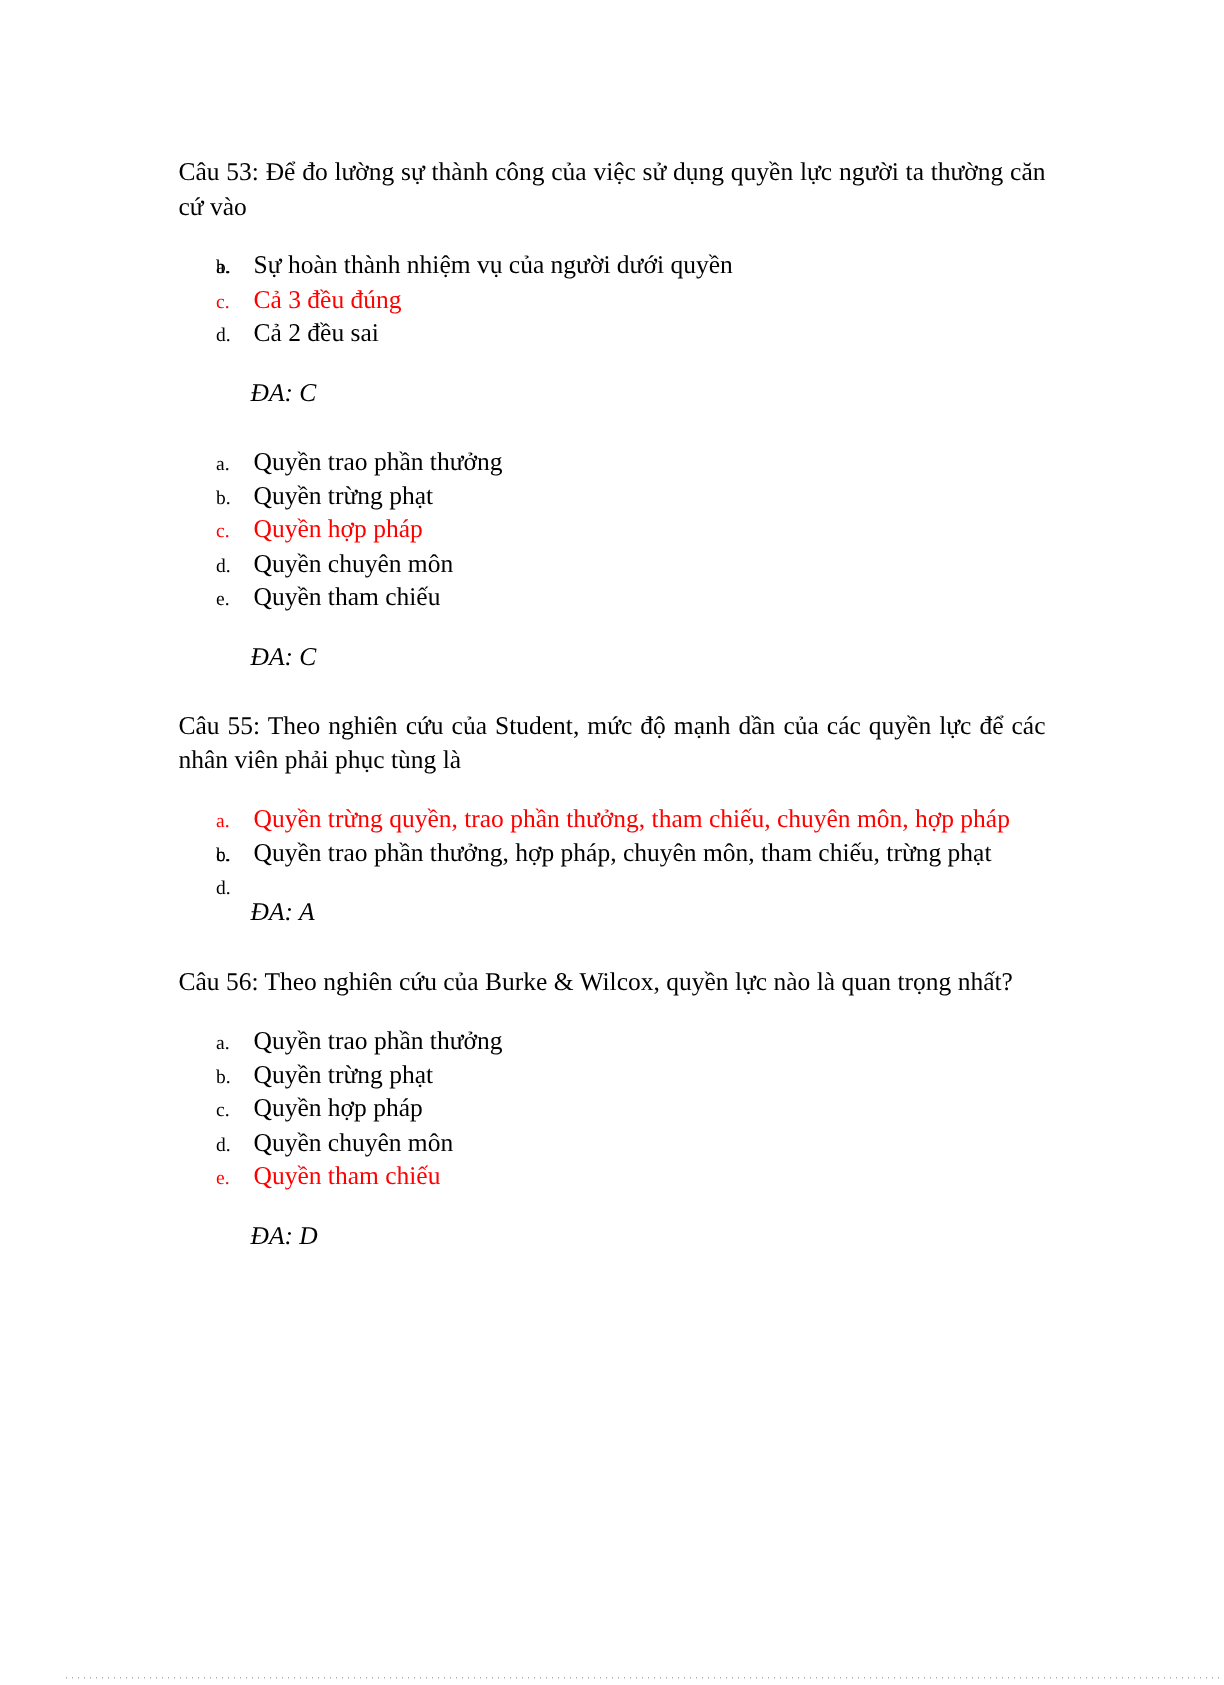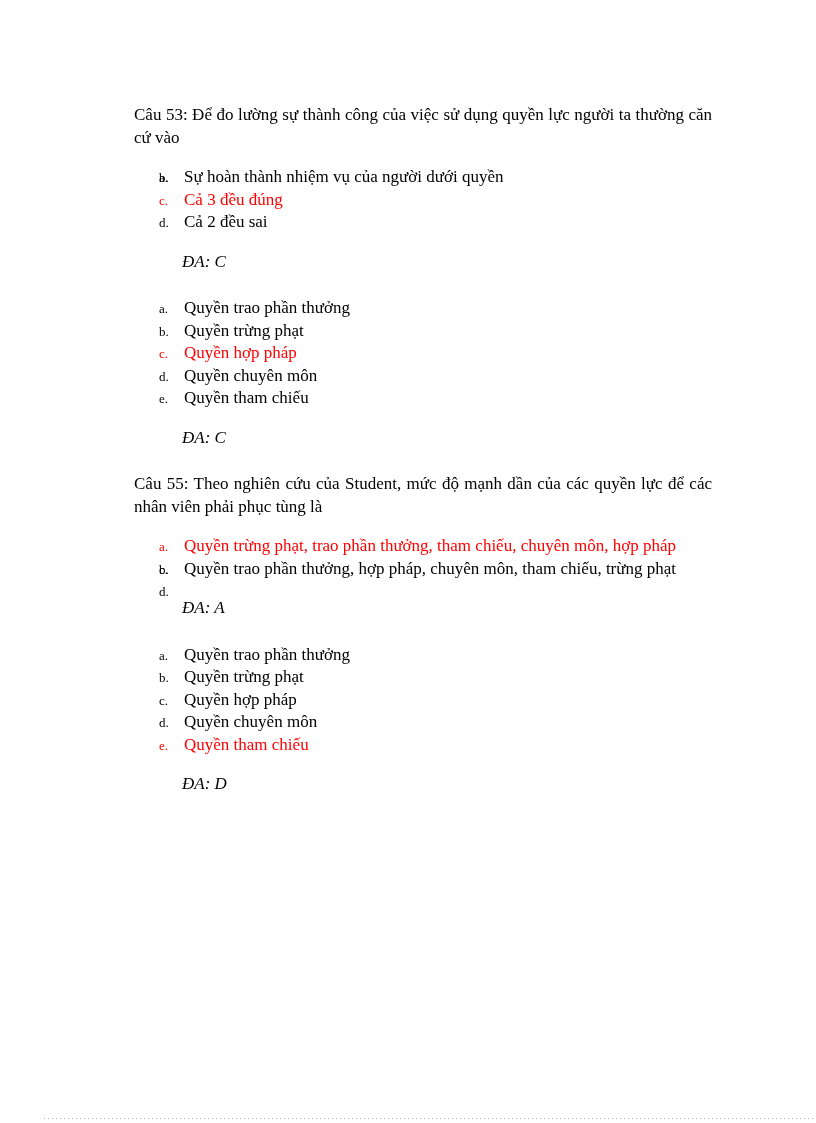--- a/index.html
+++ b/index.html
@@ -11,21 +11,21 @@
     position: relative;
     width: 816px;
     height: 1123px;
     background: #ffffff;
     overflow: hidden;
     font-family: "Liberation Serif", "DejaVu Serif", serif;
     color: #000000;
   }
   .content {
     position: absolute;
-    left: 134px;
+    left: 119px;
     top: 104px;
     width: 578px;
     font-size: 17px;
     line-height: 22.5px;
   }
   .question {
     margin: 0 0 24px 0;
   }
   .q-title {
     margin: 0 0 17px 0;
@@ -117,37 +117,38 @@
         </div>
       </div>
       <p class="answer">ĐA: C</p>
     </div>
 
     <div class="question">
       <p class="q-title">Câu 55: Theo nghiên  cứu của Student, mức độ mạnh dần của các quyền lực  để các nhân viên phải phục tùng là</p>
       <div class="options">
         <div class="option red">
           <span class="marker">a.</span>
-          <span>Quyền trừng phạt, trao phần thưởng, tham chiếu,  chuyên môn, hợp pháp</span>
+          <span>Quyền trừng quyền, trao phần thưởng, tham chiếu,  chuyên môn, hợp pháp</span>
         </div>
         <div class="option">
           <span class="marker">b.</span>
         </div>
         <div class="option">
           <span class="marker">c.</span>
           <span>Quyền trao phần thưởng, hợp pháp, chuyên môn, tham chiếu, trừng phạt</span>
         </div>
         <div class="option">
           <span class="marker">d.</span>
         </div>
       </div>
       <p class="answer">ĐA: A</p>
     </div>
 
     <div class="question">
+      <p class="q-title">Câu 56: Theo nghiên  cứu của Burke &amp; Wilcox,  quyền lực nào là quan trọng nhất?</p>
       <div class="options">
         <div class="option">
           <span class="marker">a.</span>
           <span>Quyền trao phần thưởng</span>
         </div>
         <div class="option">
           <span class="marker">b.</span>
           <span>Quyền trừng phạt</span>
         </div>
         <div class="option">

